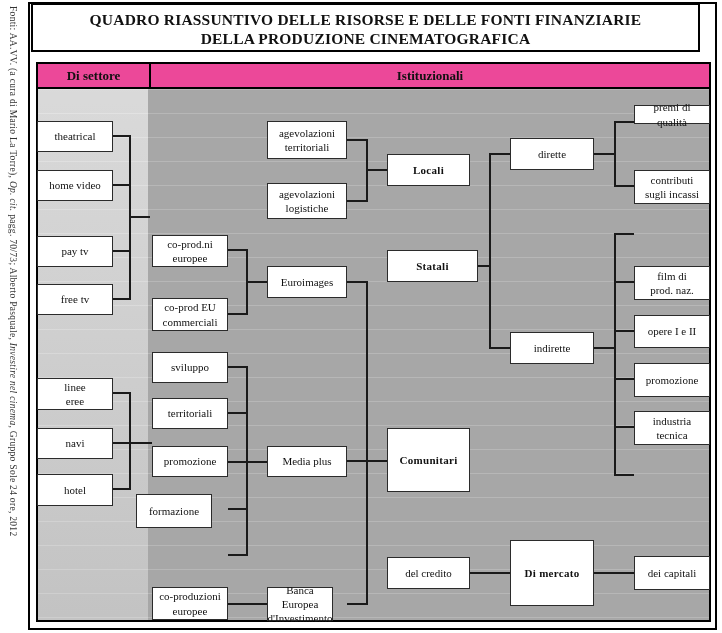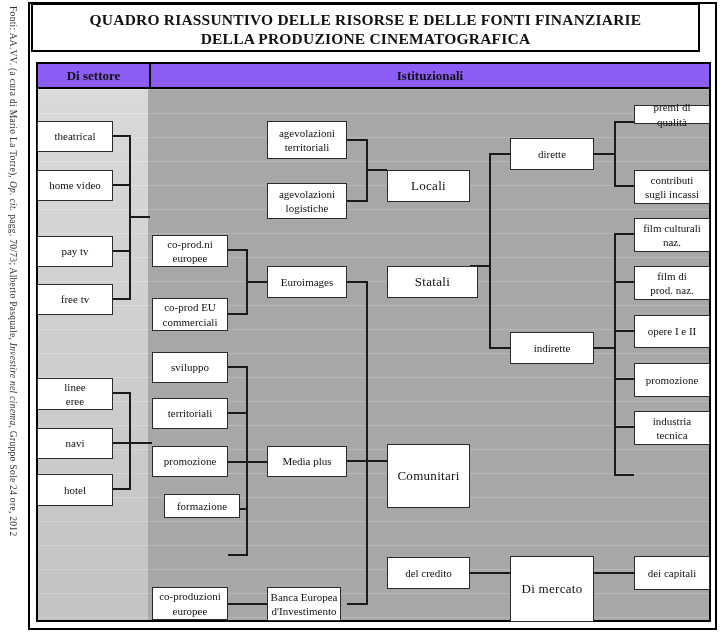--- a/index.html
+++ b/index.html
@@ -12,39 +12,39 @@
   .src i{font-style:italic;}
 
   
   .frame{position:absolute;border:2px solid #000;box-sizing:border-box;background:transparent;}
   .titlebox{position:absolute;left:31px;top:3px;width:669px;height:49px;border:2px solid #000;
             box-sizing:border-box;background:#fff;text-align:center;padding-top:5px;}
   .titlebox div{font-weight:bold;font-size:15.5px;line-height:19px;letter-spacing:.2px;}
   .chartframe{position:absolute;left:36px;top:62px;width:675px;height:560px;border:2px solid #000;box-sizing:border-box;}
 
   
-  .hcell{position:absolute;top:62px;height:27px;border:2px solid #000;box-sizing:border-box;background:#8b5cf6;
+  .hcell{position:absolute;top:62px;height:27px;border:2px solid #000;box-sizing:border-box;background:#ec4899;
          display:flex;align-items:center;justify-content:center;font-weight:bold;font-size:13px;}
 
   
   .panel{position:absolute;top:89px;height:531px;
          background-image:repeating-linear-gradient(to bottom,rgba(255,255,255,.18) 0,rgba(255,255,255,.18) 1px,transparent 1px,transparent 24px);}
   .panel.light{left:38px;width:110px;background-color:#cfcfcf;
          background-image:linear-gradient(to bottom,rgba(255,255,255,.22),rgba(0,0,0,.06)),repeating-linear-gradient(to bottom,rgba(255,255,255,.25) 0,rgba(255,255,255,.25) 1px,transparent 1px,transparent 24px);}
   .panel.dark{left:148px;width:561px;background-color:#a7a7a7;}
 
   
   .hl{position:absolute;height:2px;background:#1a1a1a;}
   .vl{position:absolute;width:2px;background:#1a1a1a;}
 
   
   .node{position:absolute;background:#fff;border:1.5px solid #2b2b2b;box-sizing:border-box;
         display:flex;align-items:center;justify-content:center;text-align:center;
         font-size:11px;line-height:1.3;white-space:pre-line;padding:1px;}
-  .node.cat{font-weight:normal;font-size:13px;letter-spacing:.3px;margin-top:16px;}
+  .node.cat{font-weight:bold;font-size:11px;letter-spacing:.3px;}
 </style>
 </head>
 <body>
 
 <div id="page">
 
   <div class="src"><span>Fonti: AA.VV. (a cura di Mario La Torre), </span><i>Op. cit.</i><span> pagg. 70/73; Alberto Pasquale, </span><i>Investire nel cinema</i><span>, Gruppo Sole 24 ore, 2012</span></div>
 
   <div class="frame" style="left:28px;top:2px;width:689px;height:628px;"></div>
 
@@ -127,48 +127,46 @@
   <div class="node" style="left:37px;top:428px;width:76px;height:31px;">navi</div>
   <div class="node" style="left:37px;top:474px;width:76px;height:32px;">hotel</div>
 
   <div class="node" style="left:152px;top:235px;width:76px;height:32px;">co-prod.ni
 europee</div>
   <div class="node" style="left:152px;top:298px;width:76px;height:33px;">co-prod EU
 commerciali</div>
   <div class="node" style="left:152px;top:352px;width:76px;height:31px;">sviluppo</div>
   <div class="node" style="left:152px;top:398px;width:76px;height:31px;">territoriali</div>
   <div class="node" style="left:152px;top:446px;width:76px;height:31px;">promozione</div>
-  <div class="node" style="left:164px;top:494px;width:76px;height:24px;">formazione</div>
+  <div class="node" style="left:136px;top:494px;width:76px;height:34px;">formazione</div>
   <div class="node" style="left:152px;top:587px;width:76px;height:33px;">co-produzioni
 europee</div>
 
   <div class="node" style="left:267px;top:121px;width:80px;height:38px;">agevolazioni
 territoriali</div>
   <div class="node" style="left:267px;top:183px;width:80px;height:36px;">agevolazioni
 logistiche</div>
   <div class="node" style="left:267px;top:266px;width:80px;height:32px;">Euroimages</div>
   <div class="node" style="left:267px;top:446px;width:80px;height:31px;">Media plus</div>
-  <div class="node" style="left:267px;top:587px;width:74px;height:34px;">Banca Europea
+  <div class="node" style="left:267px;top:587px;width:66px;height:34px;">Banca Europea
 d'Investimento</div>
 
   <div class="node cat" style="left:387px;top:154px;width:83px;height:32px;">Locali</div>
   <div class="node cat" style="left:387px;top:250px;width:91px;height:32px;">Statali</div>
   <div class="node cat" style="left:387px;top:428px;width:83px;height:64px;">Comunitari</div>
   <div class="node" style="left:387px;top:557px;width:83px;height:32px;">del credito</div>
 
   <div class="node" style="left:510px;top:138px;width:84px;height:32px;">dirette</div>
   <div class="node" style="left:510px;top:332px;width:84px;height:32px;">indirette</div>
   <div class="node cat" style="left:510px;top:540px;width:84px;height:66px;">Di mercato</div>
 
   <div class="node" style="left:634px;top:105px;width:76px;height:19px;">premi di
 qualità</div>
   <div class="node" style="left:634px;top:170px;width:76px;height:34px;">contributi
 sugli incassi</div>
-  <div class="node" style="left:634px;top:218px;width:76px;height:34px;">film culturali
-naz.</div>
   <div class="node" style="left:634px;top:266px;width:76px;height:34px;">film di
 prod. naz.</div>
   <div class="node" style="left:634px;top:315px;width:76px;height:33px;">opere  I e II</div>
   <div class="node" style="left:634px;top:363px;width:76px;height:34px;">promozione</div>
   <div class="node" style="left:634px;top:411px;width:76px;height:34px;">industria
 tecnica</div>
   <div class="node" style="left:634px;top:556px;width:76px;height:34px;">dei capitali</div>
 
 </div>
 

